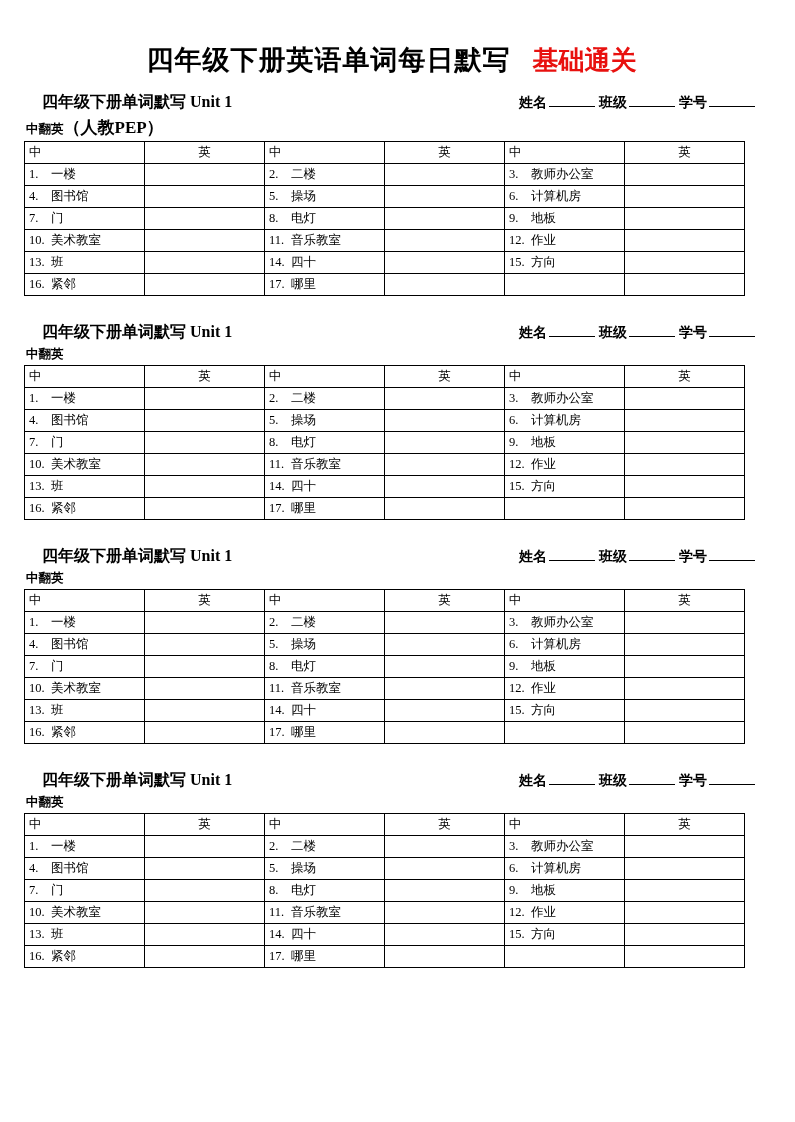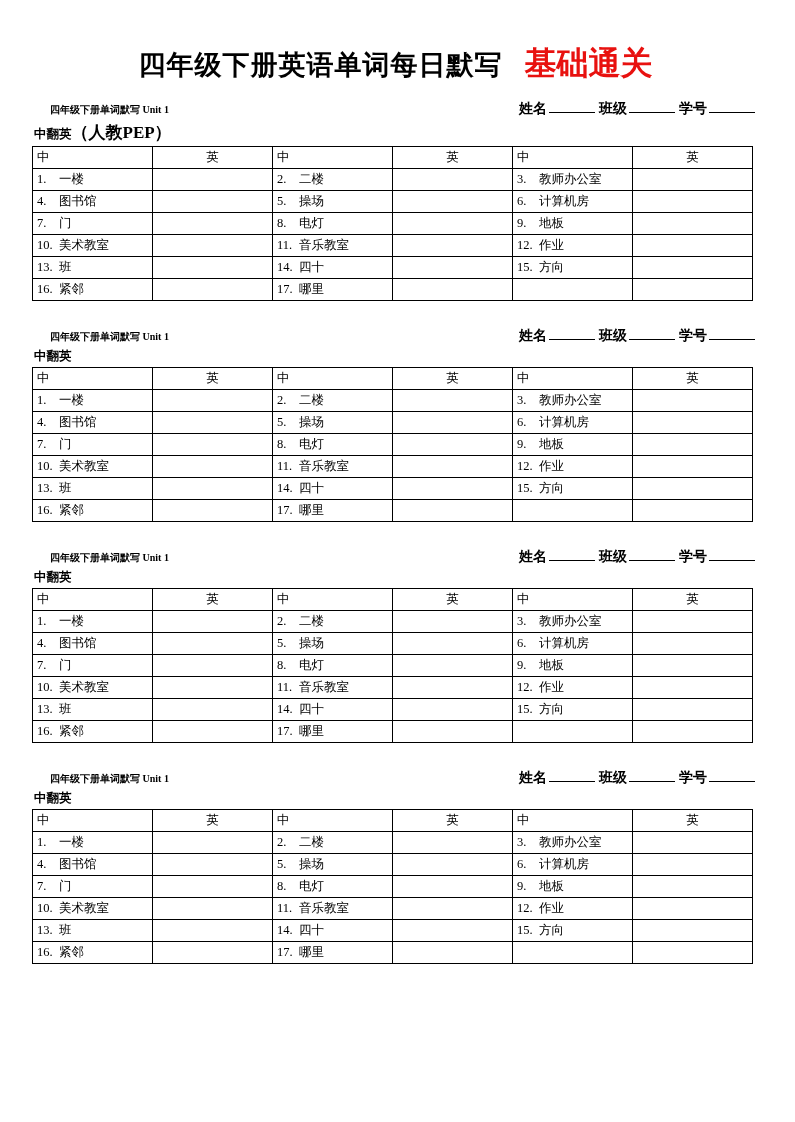--- a/index.html
+++ b/index.html
@@ -12,55 +12,55 @@
     height: 1122px;
     font-family: "Liberation Serif", "DejaVu Serif", serif;
     color: #000000;
     position: relative;
     overflow: hidden;
   }
   .page {
     width: 795px;
     height: 1122px;
     box-sizing: border-box;
-    padding: 30px 36px 0 32px;
+    padding: 30px 36px 0 24px;
   }
   
   .title-row {
     display: flex;
     align-items: baseline;
     justify-content: center;
     gap: 22px;
     margin-top: 12px;
     margin-bottom: 14px;
   }
   .title-main {
     font-size: 27px;
     font-weight: bold;
     letter-spacing: 1px;
     white-space: nowrap;
   }
   .title-accent {
-    font-size: 32px;
+    font-size: 26px;
     font-weight: bold;
     color: #e8110f;
     white-space: nowrap;
   }
   
   .section {
     margin-bottom: 26px;
   }
   .section-head {
     display: flex;
     align-items: baseline;
     padding-left: 18px;
     padding-right: 4px;
   }
   .section-title {
-    font-size: 10px;
+    font-size: 16px;
     font-weight: bold;
     white-space: nowrap;
   }
   .section-fields {
     margin-left: auto;
     display: flex;
     gap: 4px;
     font-size: 14px;
     font-weight: bold;
     white-space: nowrap;

